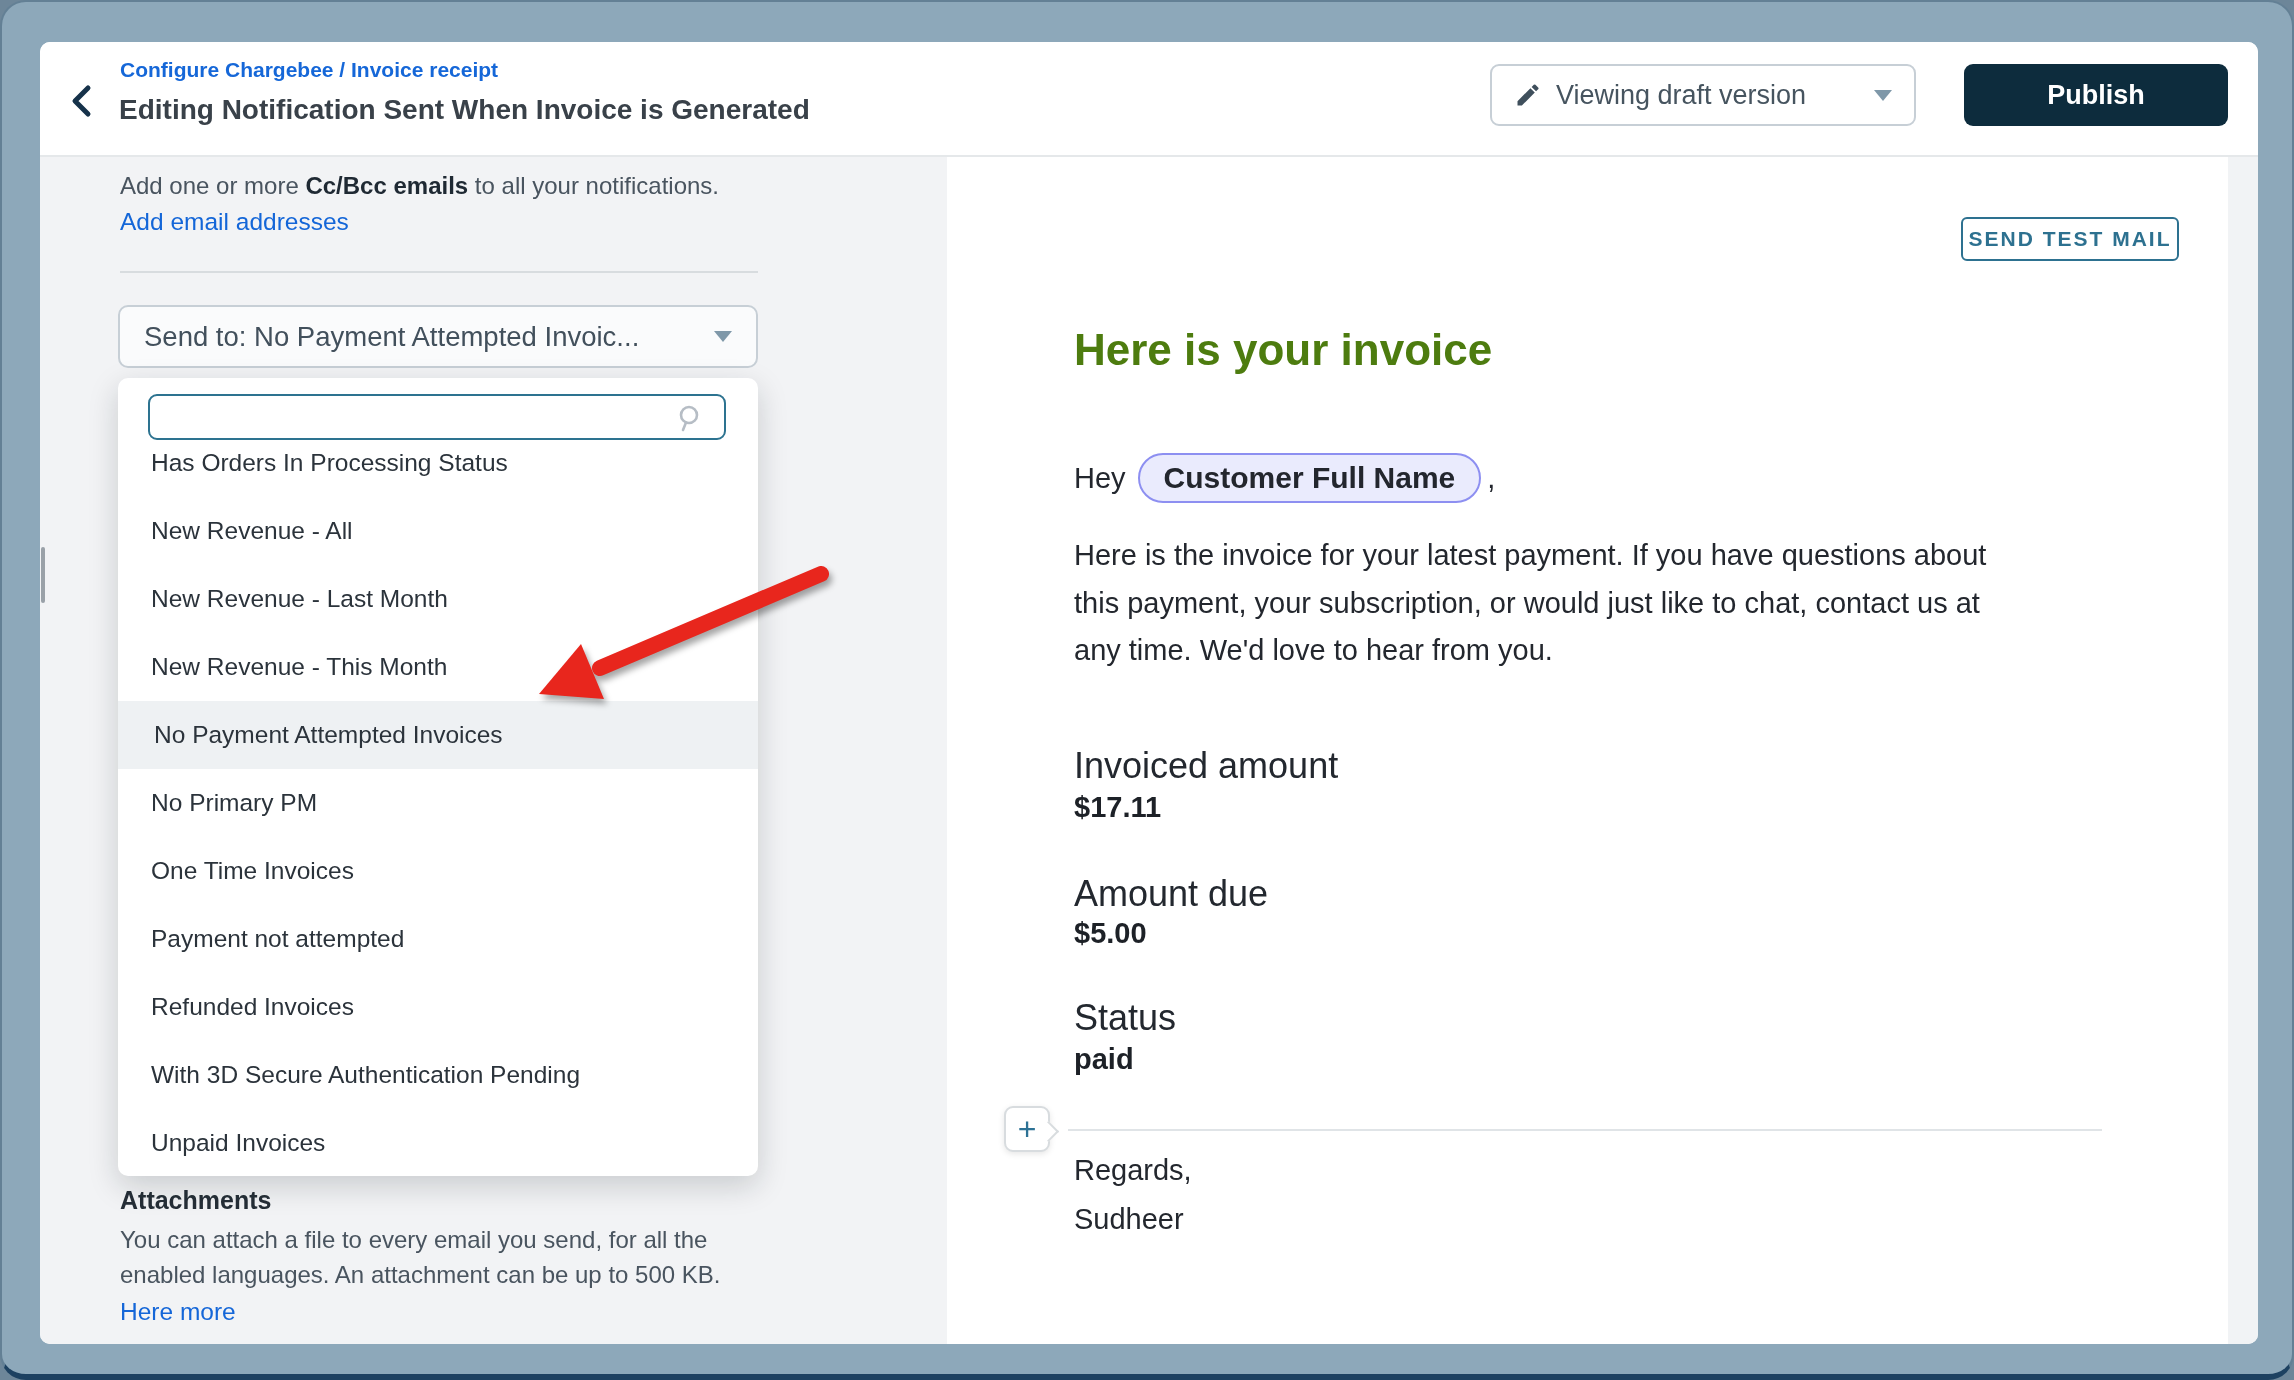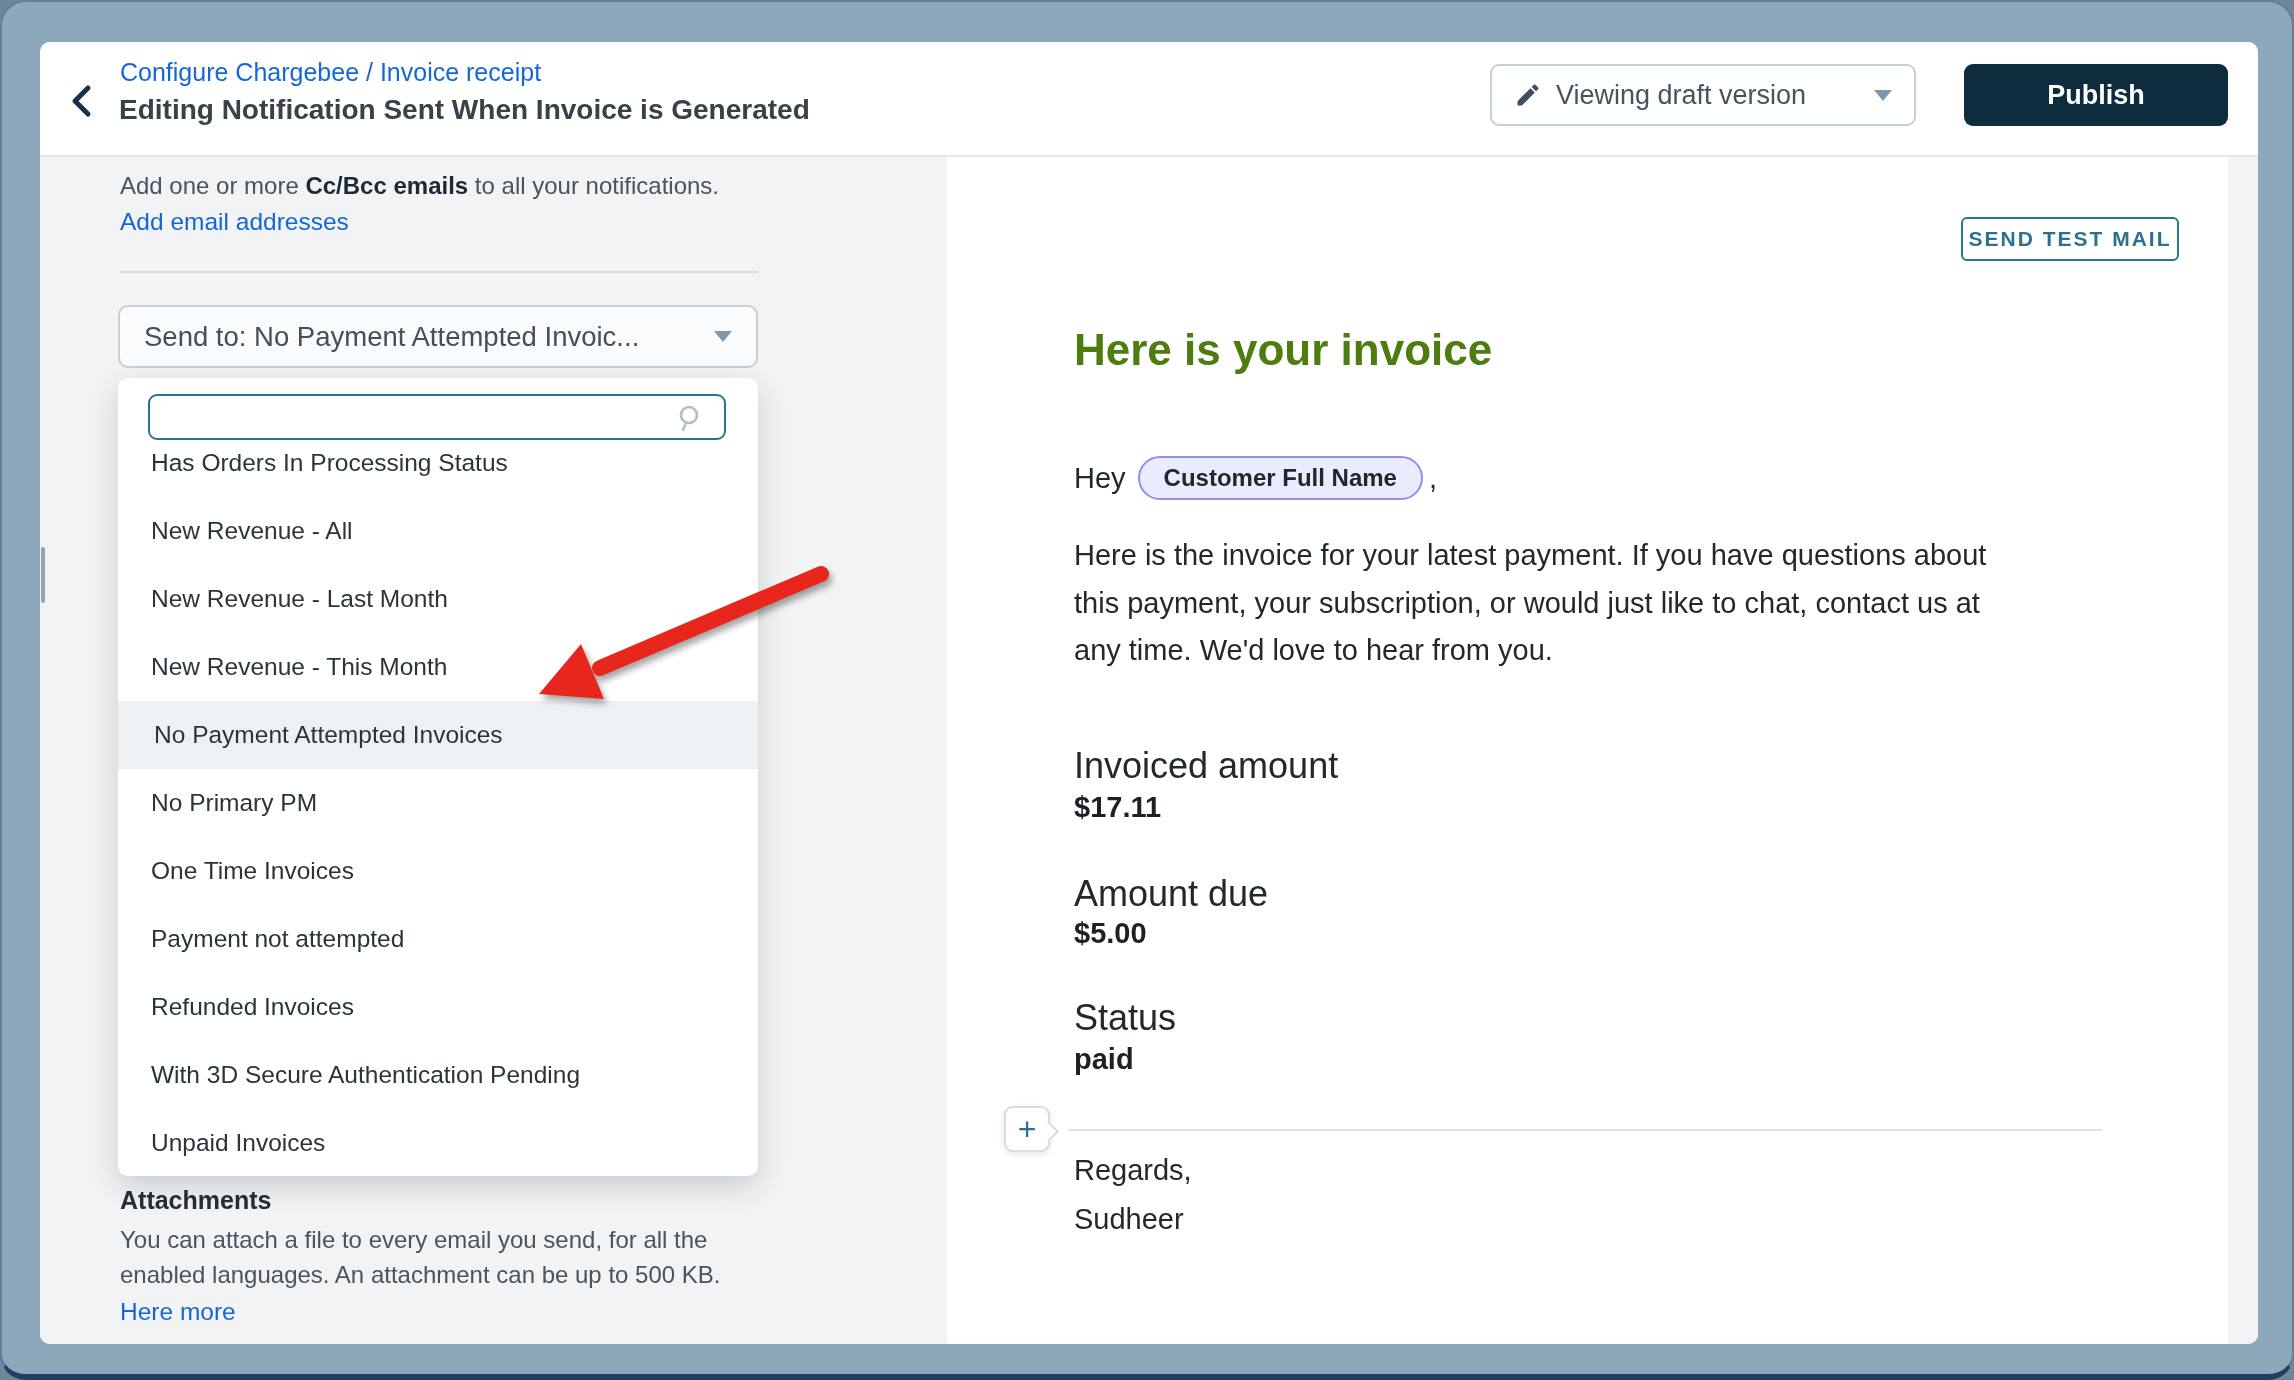--- a/index.html
+++ b/index.html
@@ -10,21 +10,21 @@
             border-radius:26px; border:2px solid rgba(23,56,82,.35);
             border-bottom:6px solid #1d4161; overflow:hidden; }
 
   .window { position:absolute; left:38px; top:40px; width:2218px; height:1302px;
             background:#fff; border-radius:10px; overflow:hidden; }
 
   
   .topbar { position:absolute; left:0; top:0; width:2218px; height:115px; background:#fff;
             border-bottom:2px solid #e5e8ea; z-index:5; }
   .back-btn { position:absolute; left:24px; top:40px; width:38px; height:38px; cursor:pointer; }
-  .breadcrumb { position:absolute; left:80px; top:16px; font-size:25px; color:#1567d8; cursor:pointer; }
+  .breadcrumb { position:absolute; left:80px; top:16px; font-size:21px; color:#1567d8; cursor:pointer;font-weight:bold; }
   .page-title { position:absolute; left:79px; top:52px; font-size:28px; font-weight:700; color:#394149; }
 
   .version-select { position:absolute; left:1450px; top:22px; width:426px; height:62px;
             border:2px solid #c7cfd6; border-radius:9px; background:#fff; display:flex;
             align-items:center; padding:0 22px; cursor:pointer; }
   .version-select .vlabel { font-size:27px; color:#46545f; margin-left:14px; }
   .caret-down { width:0; height:0; border-left:9px solid transparent; border-right:9px solid transparent;
             border-top:11px solid #7f98a9; margin-left:auto; }
   .publish-btn { position:absolute; left:1924px; top:22px; width:264px; height:62px; background:#0d2c3d;
             border-radius:9px; color:#fff; font-size:27px; font-weight:700; display:flex;
@@ -64,21 +64,21 @@
   .learn-link { position:absolute; left:80px; top:1256px; font-size:24.5px; color:#1466d8; cursor:pointer; }
 
   
   .send-test { position:absolute; left:1921px; top:158px; width:218px; height:44px; background:#fff;
             border:2px solid #2d7190; border-radius:6px; color:#2d7190; font-size:21px; font-weight:600;
             letter-spacing:2px; display:flex; align-items:center; justify-content:center; cursor:pointer;margin-top:17px; }
   .mail-h1 { position:absolute; left:1034px; top:283px; font-size:44px; font-weight:700; color:#4d7c0f; }
   .greeting { position:absolute; left:1034px; top:412px; height:48px; display:flex; align-items:center;
             font-size:29px; color:#23272e; }
   .merge-pill { display:inline-flex; align-items:center; margin:0 6px 0 12px; padding:6px 24px;
-            background:#eaebfd; border:2.5px solid #8d8ff1; border-radius:26px; font-size:24px;
+            background:#eaebfd; border:2.5px solid #8d8ff1; border-radius:26px; font-size:30px;
             font-weight:700; color:#23262e; cursor:pointer; }
   .mail-body { position:absolute; left:1034px; top:490px; font-size:29px; line-height:47.5px; color:#23272e; }
   .field-label { position:absolute; left:1034px; font-size:36px; color:#23282f; }
   .field-value { position:absolute; left:1034px; font-size:29px; font-weight:700; color:#1d2127; }
   .fl-1 { top:703px; } .fv-1 { top:749px; }
   .fl-2 { top:831px; } .fv-2 { top:875px; }
   .fl-3 { top:955px; } .fv-3 { top:1001px; }
 
   .mail-sep { position:absolute; left:1028px; top:1087px; width:1034px; border-top:2px solid #e0e4e7; }
   .add-block { position:absolute; left:964px; top:1064px; width:46px; height:46px; background:#fff;

